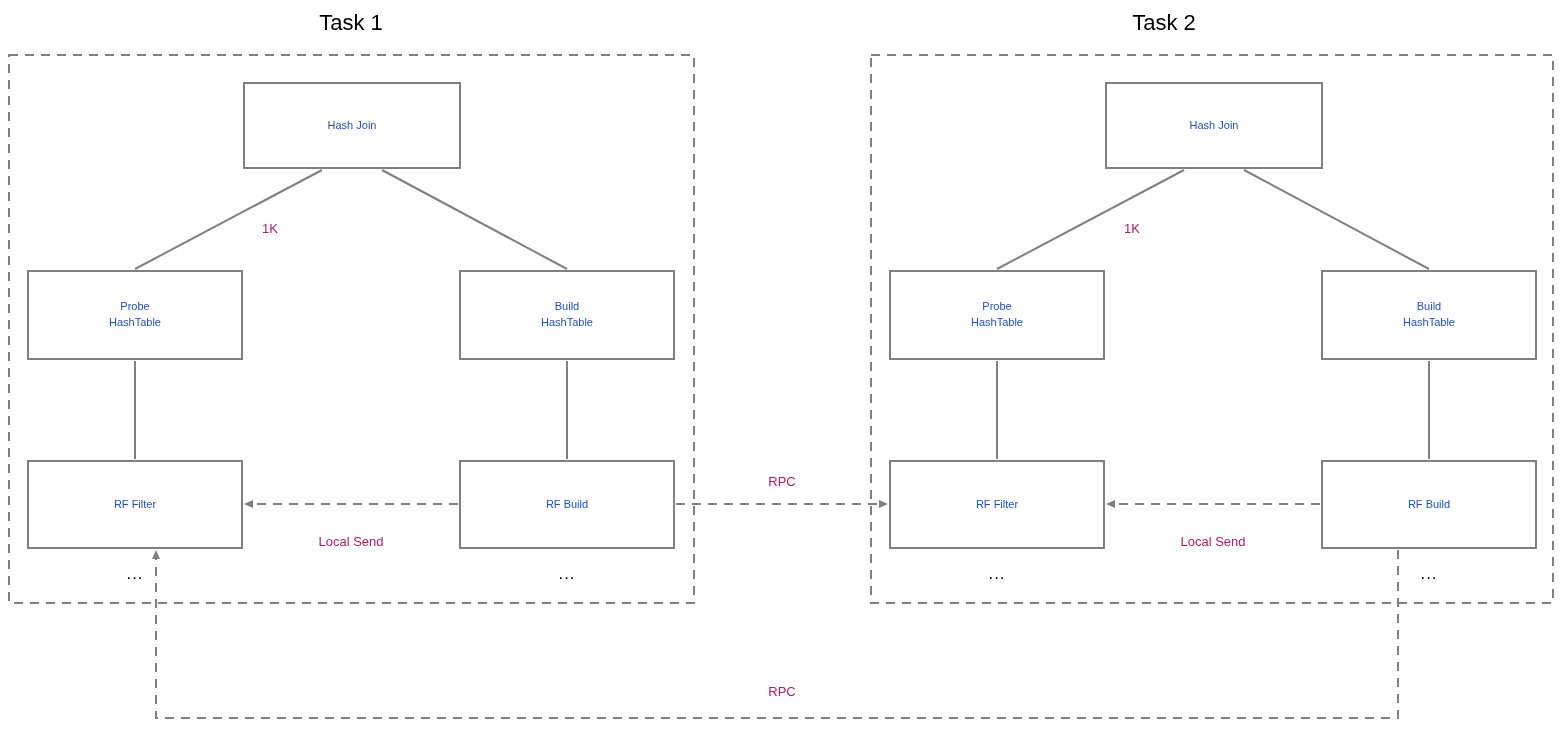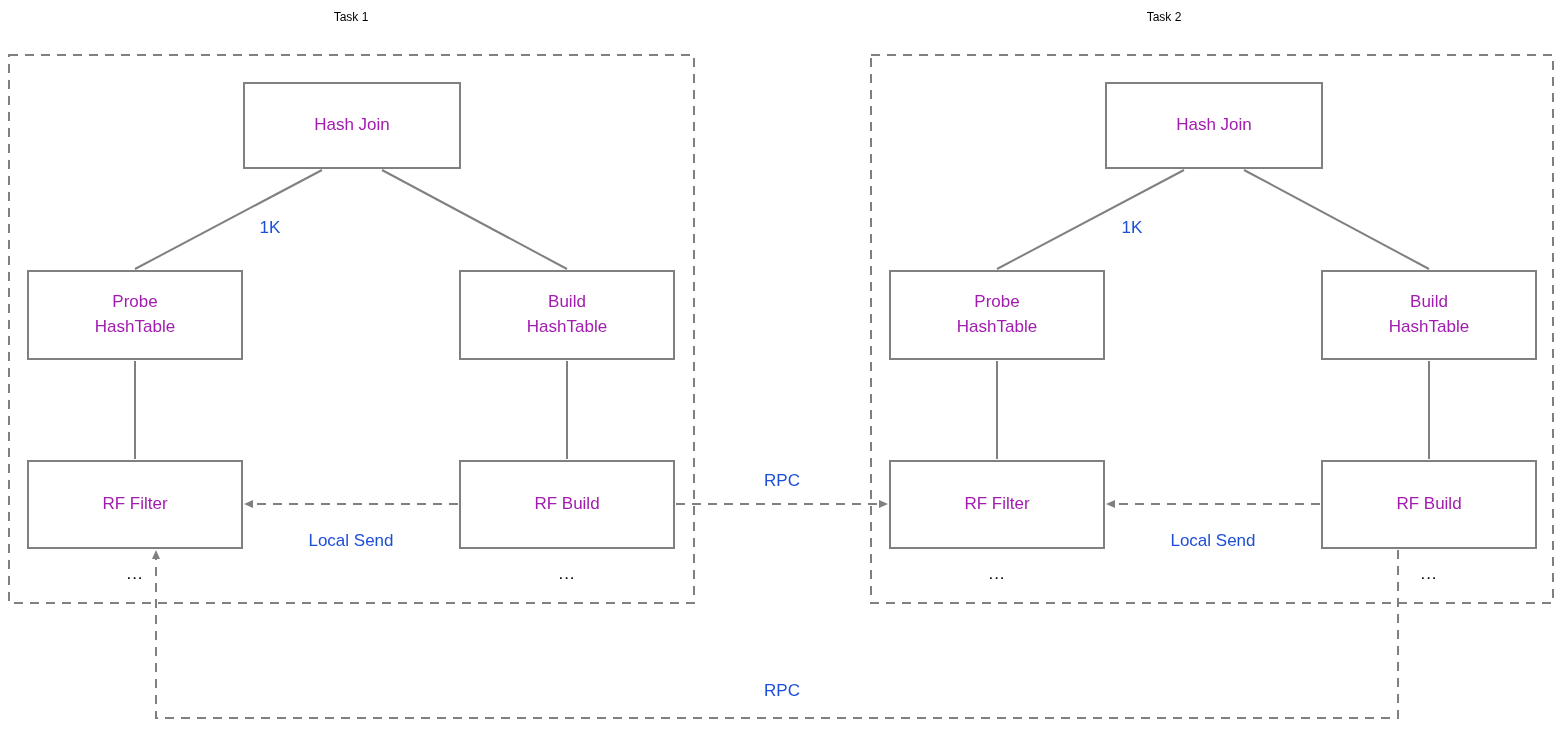--- a/index.html
+++ b/index.html
@@ -19,46 +19,46 @@
   }
   #svg-layer {
     position: absolute;
     left: 0;
     top: 0;
     width: 1566px;
     height: 734px;
   }
   .task-title {
     position: absolute;
-    font-size: 12px;
+    font-size: 22px;
     color: #000000;
     text-align: center;
     white-space: nowrap;
     transform: translateX(-50%);
   }
   .node-box {
     position: absolute;
     box-sizing: border-box;
     border: 2px solid #808080;
     background: #ffffff;
     display: flex;
     align-items: center;
     justify-content: center;
     text-align: center;
-    font-size: 17px;
+    font-size: 11px;
     line-height: 1.45;
-    color: #a21caf;
+    color: #1d4ed8;
   }
   .node-box .node-label {
     white-space: pre-line;
   }
   .edge-label {
     position: absolute;
-    font-size: 17px;
-    color: #1d4ed8;
+    font-size: 13px;
+    color: #be185d;
     white-space: nowrap;
     transform: translate(-50%, -50%);
     background: transparent;
   }
   .ellipsis {
     position: absolute;
     font-size: 17px;
     color: #000000;
     white-space: nowrap;
     transform: translate(-50%, -50%);

